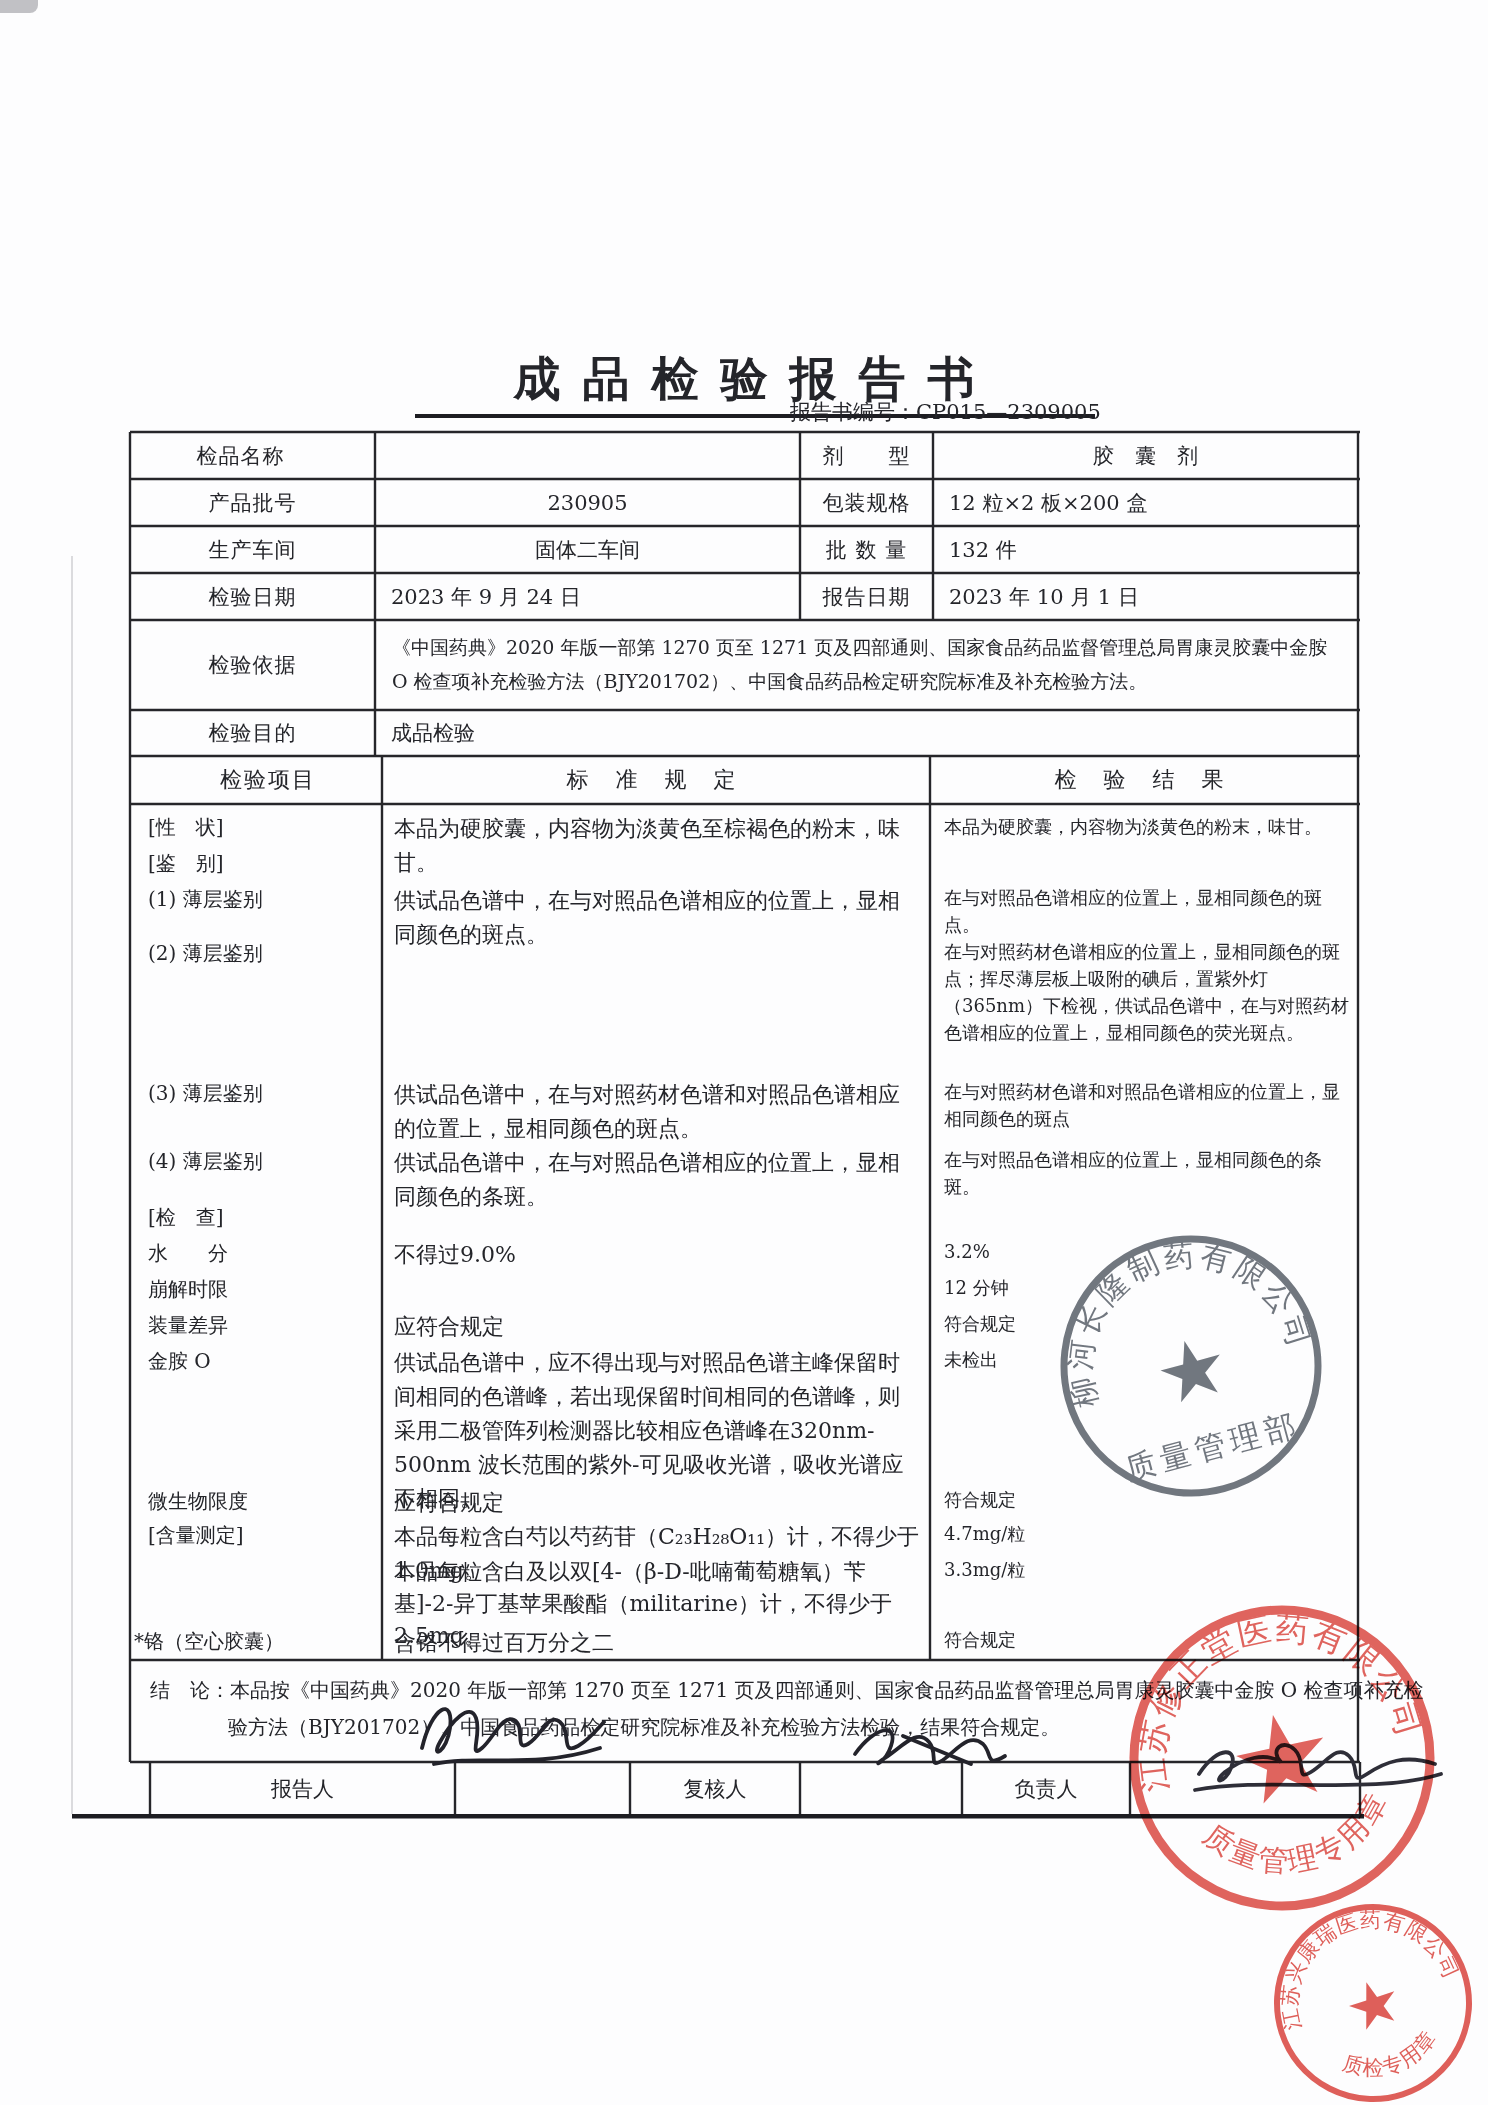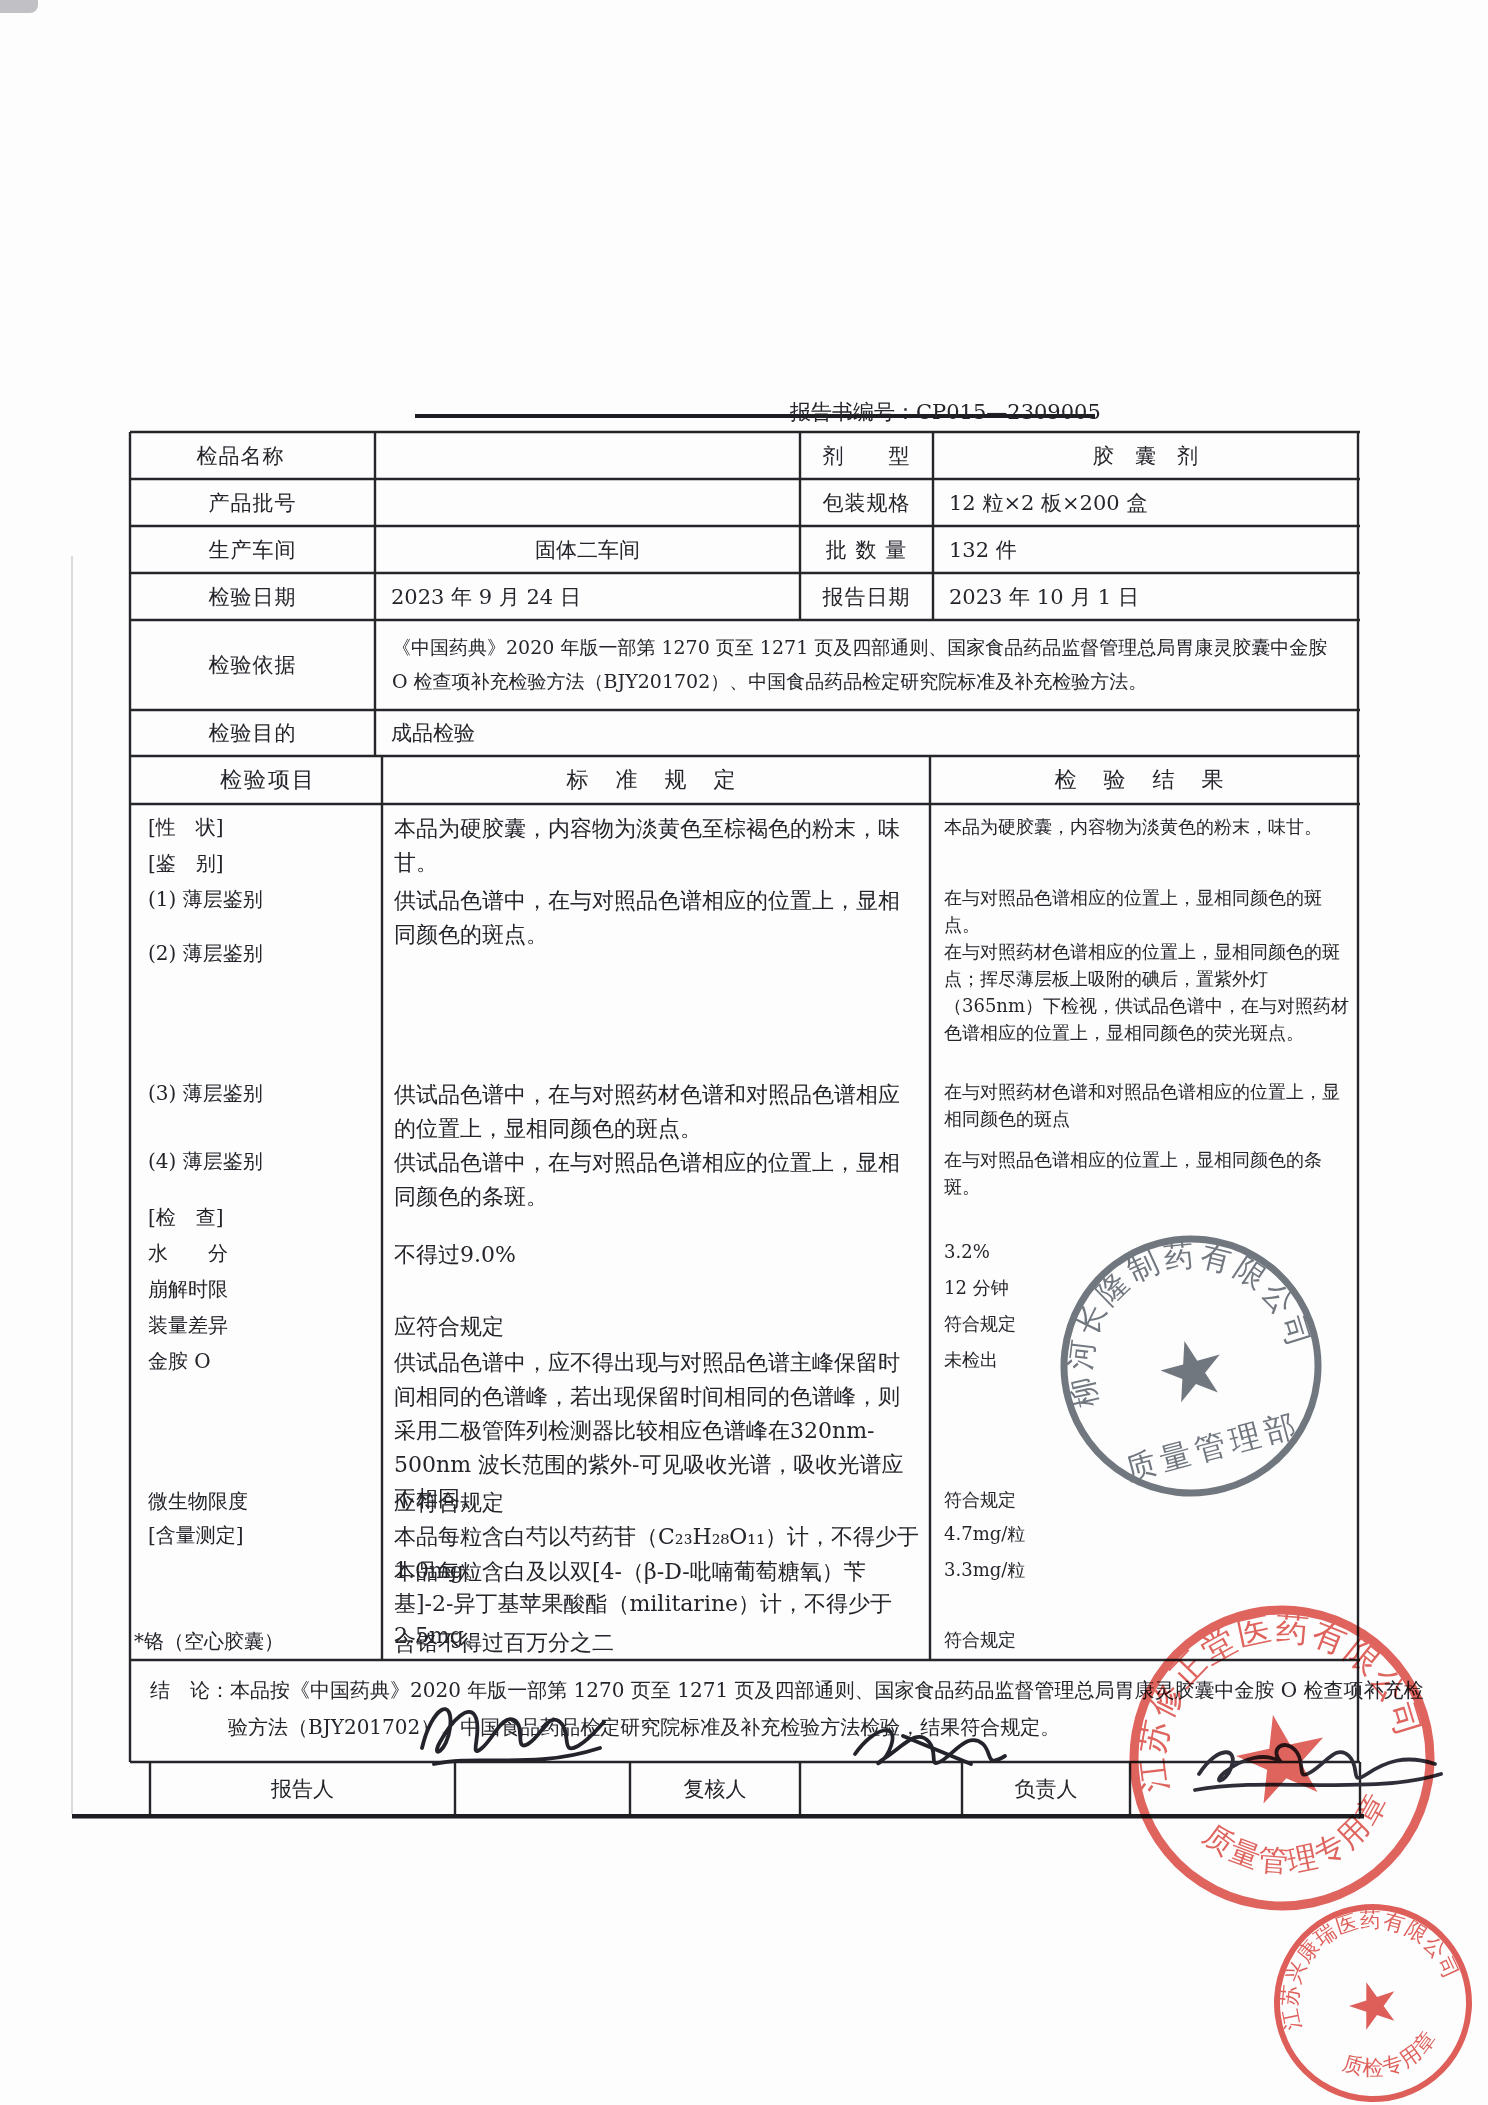--- a/index.html
+++ b/index.html
@@ -43,20 +43,21 @@
   .signature{position:absolute;}
   .smudge{position:absolute;left:0;top:0;width:38px;height:13px;background:#8f9096;opacity:.55;border-radius:0 0 8px 0;}
 </style>
 </head>
 <body>
 
 <div class="page">
 
   <div class="smudge"></div>
 
+  <div class="doc-title">成品检验报告书</div>
   <div class="title-underline"></div>
   <div class="report-no">
     <span>报告书编号：</span><span>CP015—2309005</span>
   </div>
 
   <svg class="abs" style="left:0;top:0;" width="1488" height="2105" viewBox="0 0 1488 2105">
     <g stroke="#26262a" stroke-width="2.4" fill="none">
       <line x1="130" y1="432" x2="1360" y2="432"></line>
       <line x1="130" y1="479" x2="1360" y2="479"></line>
       <line x1="130" y1="526" x2="1360" y2="526"></line>
@@ -84,20 +85,21 @@
     </g>
     <line x1="72" y1="556" x2="72" y2="1814" stroke="#c9c9cd" stroke-width="1.3"></line>
     <rect x="72" y="1814" width="1292" height="4.5" fill="#1d1d22"></rect>
   </svg>
 
   <div class="cell c-center info-label" style="left:130px;top:432px;width:221px;height:47px;">检品名称</div>
   <div class="cell c-center info-label" style="left:800px;top:432px;width:133px;height:47px;">剂　　型</div>
   <div class="cell c-center info-value" style="left:933px;top:432px;width:425px;height:47px;">胶　囊　剂</div>
 
   <div class="cell c-center info-label" style="left:130px;top:479px;width:245px;height:47px;">产品批号</div>
+  <div class="cell c-center info-value" style="left:375px;top:479px;width:425px;height:47px;">230905</div>
   <div class="cell c-center info-label" style="left:800px;top:479px;width:133px;height:47px;">包装规格</div>
   <div class="cell c-left info-value" style="left:933px;top:479px;width:425px;height:47px;">12 粒×2 板×200 盒</div>
 
   <div class="cell c-center info-label" style="left:130px;top:526px;width:245px;height:47px;">生产车间</div>
   <div class="cell c-center info-value" style="left:375px;top:526px;width:425px;height:47px;">固体二车间</div>
   <div class="cell c-center info-label" style="left:800px;top:526px;width:133px;height:47px;">批 数 量</div>
   <div class="cell c-left info-value" style="left:933px;top:526px;width:425px;height:47px;">132 件</div>
 
   <div class="cell c-center info-label" style="left:130px;top:573px;width:245px;height:47px;">检验日期</div>
   <div class="cell c-left info-value" style="left:375px;top:573px;width:425px;height:47px;">2023 年 9 月 24 日</div>

